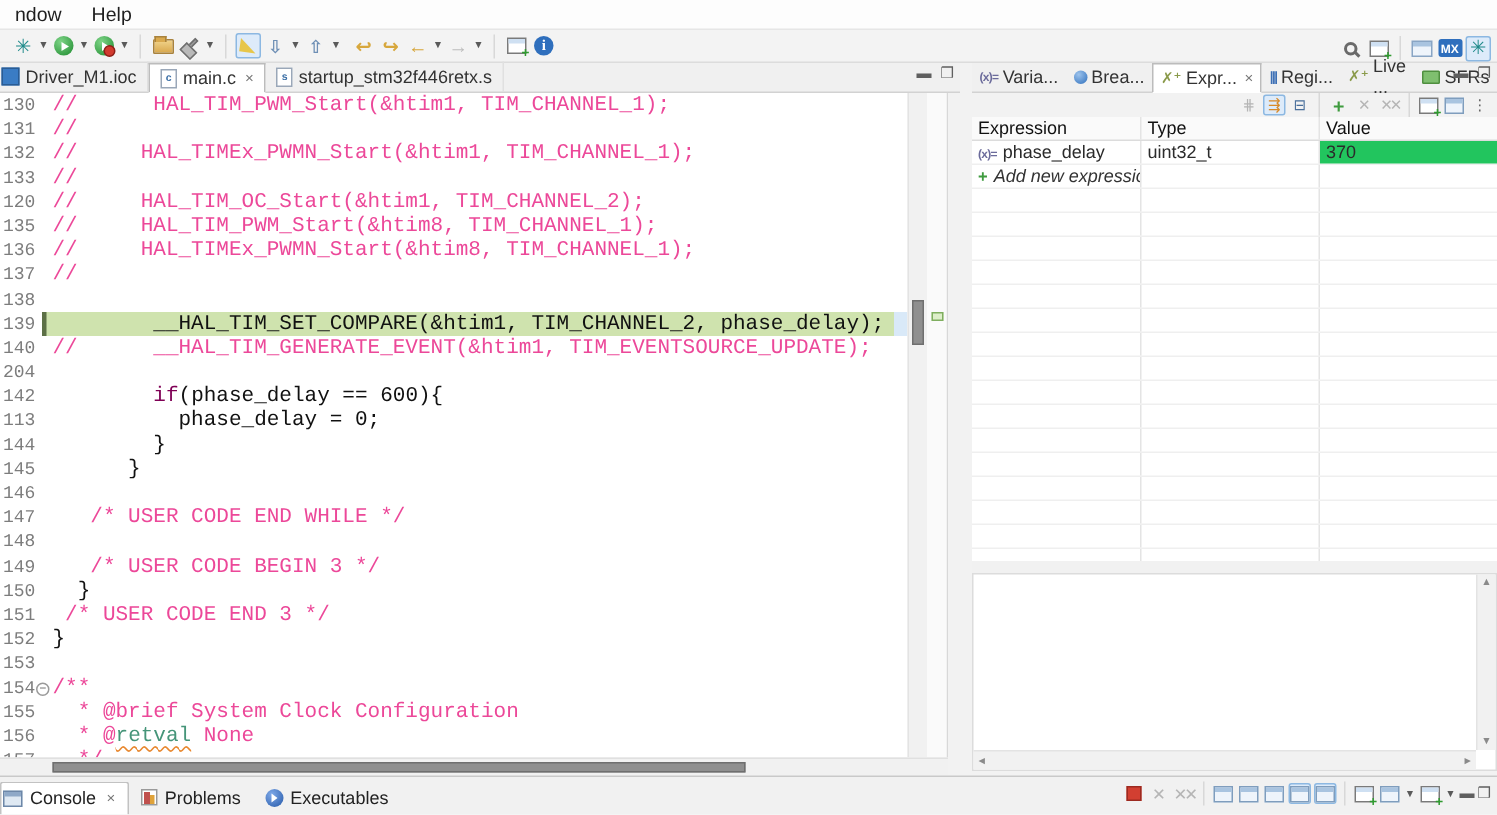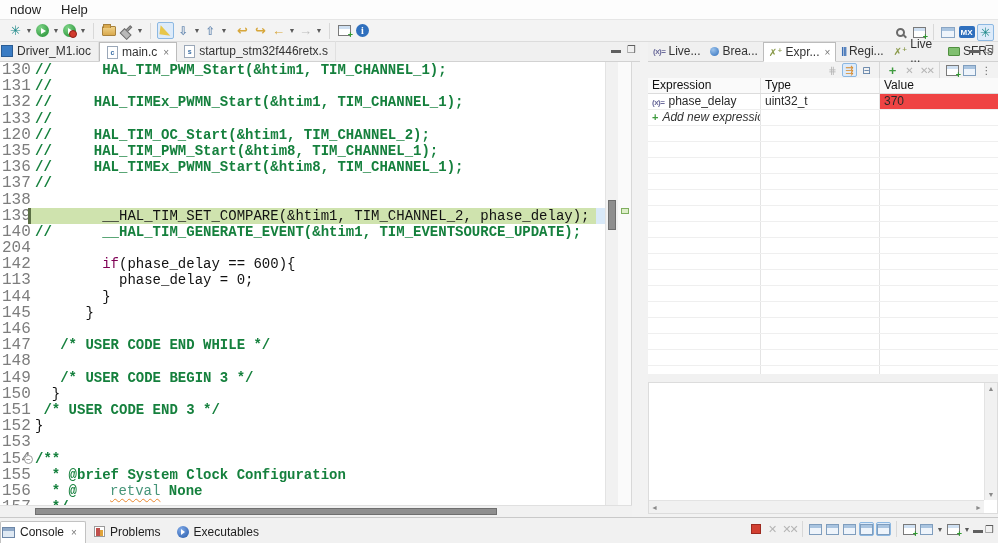--- a/index.html
+++ b/index.html
@@ -61,27 +61,27 @@
     color:#3a6ea5; display:flex; align-items:center; justify-content:center; }
   .ioc-ic { width:12px; height:12px; background:#3a7cc4; border:1px solid #2a5c94; margin-left:-6px; }
   .minmax { position:absolute; right:4px; top:2px; display:flex; gap:6px; color:#5f5f5f; font-size:10px; }
 
   #editor-body { position:absolute; left:0; top:20px; width:632px; height:443px; background:#fff;
     border-right:1px solid #d8d8d8; overflow:hidden; }
   #code-area { position:absolute; left:0; top:0; width:605px; height:443px; overflow:hidden;
     font-family:"Liberation Mono","DejaVu Sans Mono",monospace; }
   .line { position:relative; height:16.2px; display:flex; }
   .ln { width:28px; flex:0 0 28px; text-align:left; padding-left:2px; color:#7d7d7d;
-    font-size:16px; line-height:16.2px; }
+    font-size:12px; line-height:16.2px; }
   .lc { flex:1; white-space:pre; padding-left:7px; font-size:14px; line-height:16.2px; color:#111; position:relative; }
   .lc.hl { background:linear-gradient(to right,#cfe3ae 0 568px,#d9e9f8 568px 100%);
     box-shadow:inset 3px 0 0 #5c7046; }
-  .tc { color:#15803d;font-weight:bold; }
+  .tc { color:#ec4899; }
   .tk { color:#7f0055; font-weight:normal; }
-  .tsq { color:#469579; text-decoration:underline wavy #e8872e 1px; text-underline-offset:3px;padding-left:33px; }
+  .tsq { color:#469579; text-decoration:underline wavy #e8872e 1px; text-underline-offset:3px; }
   .fold { position:absolute; left:-4px; top:4px; width:9px; height:9px; border:1px solid #9a9a9a;
     border-radius:50%; background:#fff; color:#666; font-size:8px; line-height:7px; text-align:center; }
   #vscroll { position:absolute; left:605px; top:0; width:13px; height:443px; background:#f1f1f1; border-left:1px solid #e3e3e3; }
   #vthumb { position:absolute; left:2px; top:138px; width:8px; height:30px; background:#8f8f8f; border:1px solid #6f6f6f; }
   #overview { position:absolute; left:618px; top:0; width:14px; height:443px; background:#fafafa; }
   #ov-marker { position:absolute; left:3px; top:146px; width:8px; height:6px; background:#ddeec9; border:1px solid #7fae5f; }
   #hscroll { position:absolute; left:0; top:463px; width:632px; height:12px; background:#f1f1f1; border-top:1px solid #e0e0e0; }
   #hthumb { position:absolute; left:35px; top:2px; width:462px; height:7px; background:#8f8f8f; border:1px solid #6f6f6f; }
 
   
@@ -98,21 +98,21 @@
   #rp-toolbar { position:absolute; left:0; top:20px; right:0; height:16px; display:flex;
     align-items:center; justify-content:flex-end; gap:2px; padding-right:4px; background:#f2f2f2; }
   .rp-ic { width:15px; height:14px; display:inline-flex; align-items:center; justify-content:center; font-size:10px; border-radius:2px; }
   .gray { color:#b5b5b5; }
   .green-plus { color:#3f9b3f; font-weight:bold; font-size:13px; }
   #expr-table { position:absolute; left:0; top:36px; right:0; height:296px; background:#fff; overflow:hidden; }
   .trow { display:flex; height:16px; border-bottom:1px solid #efefef; background:#fff; }
   .trow.header { background:#fafafa; border-bottom:1px solid #dcdcdc; font-size:12px; color:#111; }
   .cell { overflow:hidden; white-space:nowrap; padding:1px 4px; font-size:12px; line-height:13px; border-right:1px solid #e4e4e4; }
   .c1 { flex:0 0 113px; } .c2 { flex:0 0 119px; } .c3 { flex:1; border-right:none; }
-  .val-hl { background:#ef4444; }
+  .val-hl { background:#22c55e; }
   .add-label { font-style:italic; color:#333; }
   #rp-sash { position:absolute; left:0; top:332px; right:0; height:8px; background:#f1f1f1; }
   #rp-detail { position:absolute; left:0; top:340px; right:0; height:132px; background:#fff; border:1px solid #dcdcdc; }
   .sb-v { position:absolute; right:0; top:0; width:13px; bottom:13px; background:#f1f1f1; border-left:1px solid #e3e3e3;
     display:flex; flex-direction:column; justify-content:space-between; align-items:center; font-size:7px; color:#8a8a8a; padding:2px 0; }
   .sb-h { position:absolute; left:0; bottom:0; right:13px; height:13px; background:#f1f1f1; border-top:1px solid #e3e3e3;
     display:flex; justify-content:space-between; align-items:center; font-size:7px; color:#8a8a8a; padding:0 2px; }
 
   
   #bottombar { left:0; top:517px; width:998px; height:26px; background:#f1f1f1;
@@ -371,21 +371,21 @@
     </div>
     <div id="hscroll">
         <div id="hthumb"></div>
       </div>
   </div>
 
   <div id="right-panel" class="abs">
     <div id="rp-tabbar">
       <div class="rtab">
         <span class="vi-var">(x)=</span>
-        <span>Live...</span>
+        <span>Varia...</span>
       </div>
       <div class="rtab">
         <span class="vi-brk"></span>
         <span>Brea...</span>
       </div>
       <div class="rtab active">
         <span class="vi-expr">✗⁺</span>
         <span>Expr...</span>
         <span class="tab-close">×</span>
       </div>

